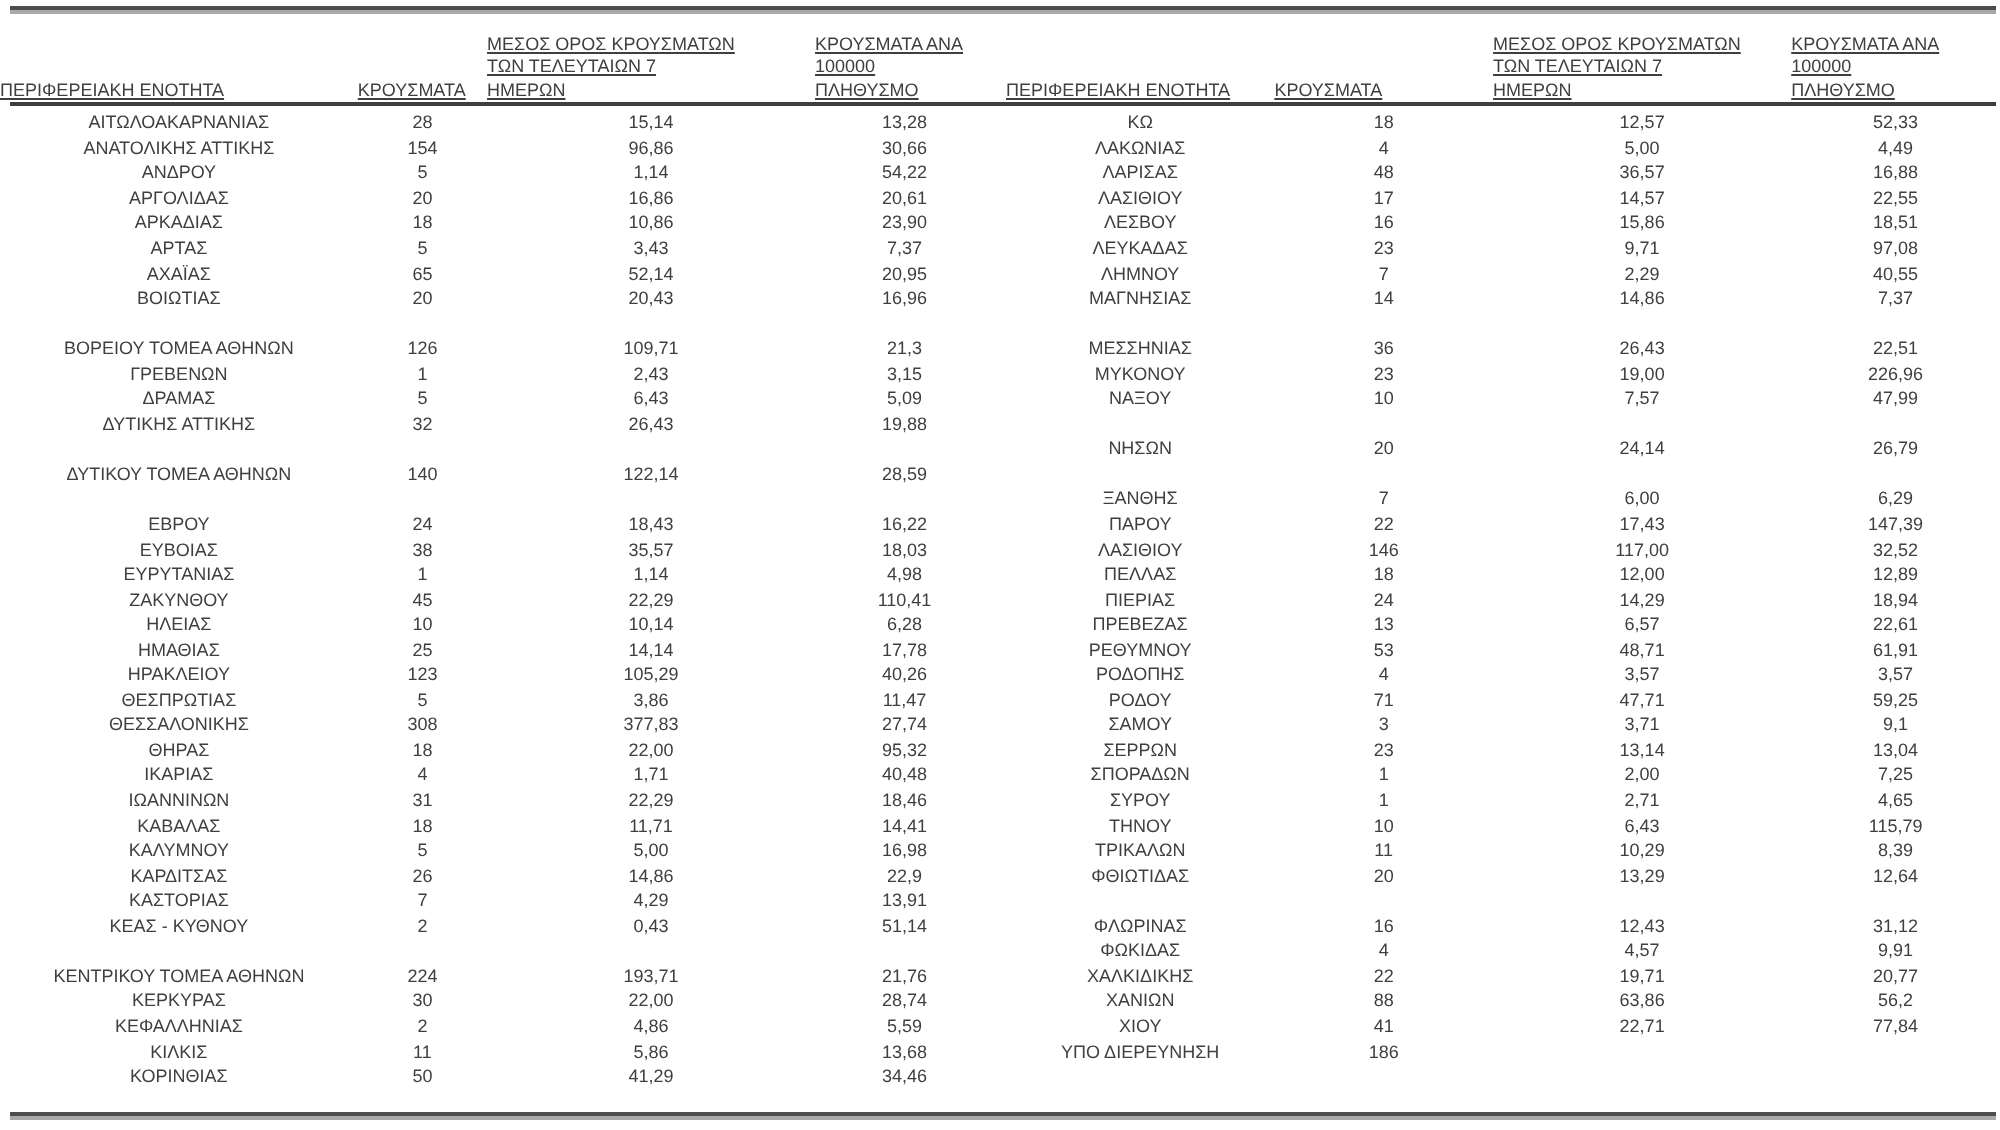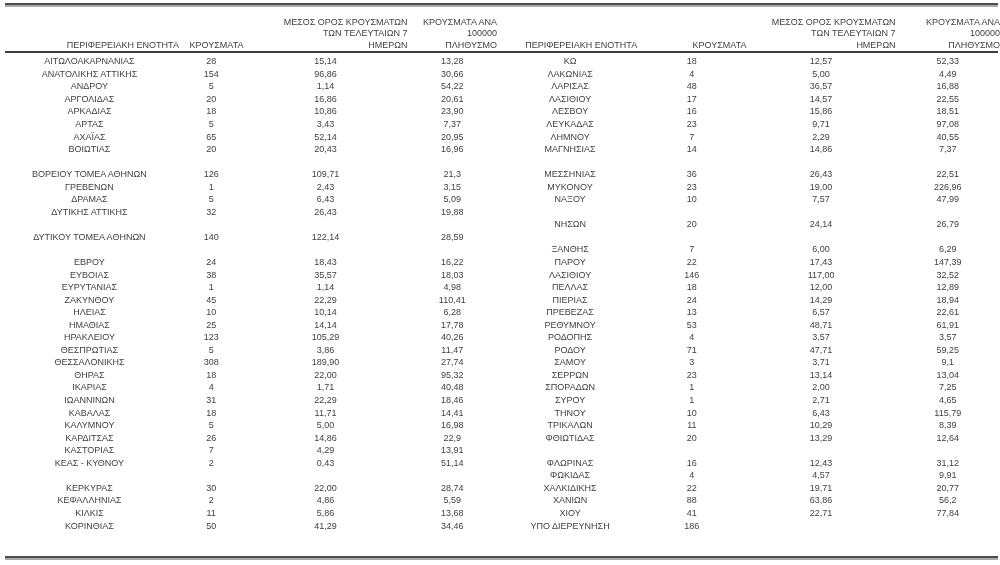--- a/index.html
+++ b/index.html
@@ -24,21 +24,21 @@
   }
   .tbl { position:absolute; top:11px; width:497px; }
   .tbl-left  { left:0px;   }
   .tbl-right { left:503px; }
   .thead {
     display:flex; align-items:flex-end;
     height:40px;
     font-size:9.5px; line-height:11.5px;
     font-weight:400;
   }
-  .thead .cell { text-align:right; white-space:normal; }
+  .thead .cell { text-align:left; white-space:normal;text-decoration:underline; }
   .rows { margin-top:4px; }
   .row { display:flex; height:12.55px; align-items:center; }
   .cell {
     text-align:center; white-space:nowrap; overflow:visible;
     font-size:9px;
   }
   
   .tbl-left .c1 { width:36%; }
   .tbl-left .c2 { width:13%; }
   .tbl-left .c3 { width:33%; }
@@ -211,21 +211,21 @@
         </div>
         <div class="row">
           <div class="cell c1">ΘΕΣΠΡΩΤΙΑΣ</div>
           <div class="cell c2">5</div>
           <div class="cell c3">3,86</div>
           <div class="cell c4">11,47</div>
         </div>
         <div class="row">
           <div class="cell c1">ΘΕΣΣΑΛΟΝΙΚΗΣ</div>
           <div class="cell c2">308</div>
-          <div class="cell c3">189,90</div>
+          <div class="cell c3">377,83</div>
           <div class="cell c4">27,74</div>
         </div>
         <div class="row">
           <div class="cell c1">ΘΗΡΑΣ</div>
           <div class="cell c2">18</div>
           <div class="cell c3">22,00</div>
           <div class="cell c4">95,32</div>
         </div>
         <div class="row">
           <div class="cell c1">ΙΚΑΡΙΑΣ</div>
@@ -267,20 +267,26 @@
           <div class="cell c1">ΚΕΑΣ - ΚΥΘΝΟΥ</div>
           <div class="cell c2">2</div>
           <div class="cell c3">0,43</div>
           <div class="cell c4">51,14</div>
         </div>
         <div class="row">
           <div class="cell c1"></div>
           <div class="cell c2"></div>
           <div class="cell c3"></div>
           <div class="cell c4"></div>
+        </div>
+        <div class="row">
+          <div class="cell c1">ΚΕΝΤΡΙΚΟΥ ΤΟΜΕΑ ΑΘΗΝΩΝ</div>
+          <div class="cell c2">224</div>
+          <div class="cell c3">193,71</div>
+          <div class="cell c4">21,76</div>
         </div>
         <div class="row">
           <div class="cell c1">ΚΕΡΚΥΡΑΣ</div>
           <div class="cell c2">30</div>
           <div class="cell c3">22,00</div>
           <div class="cell c4">28,74</div>
         </div>
         <div class="row">
           <div class="cell c1">ΚΕΦΑΛΛΗΝΙΑΣ</div>
           <div class="cell c2">2</div>

